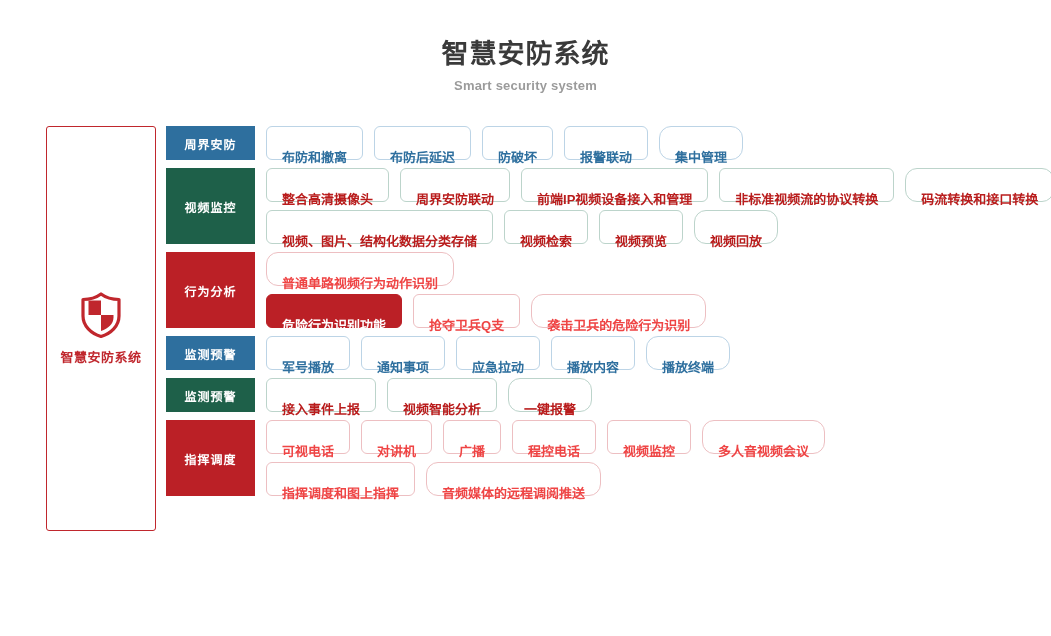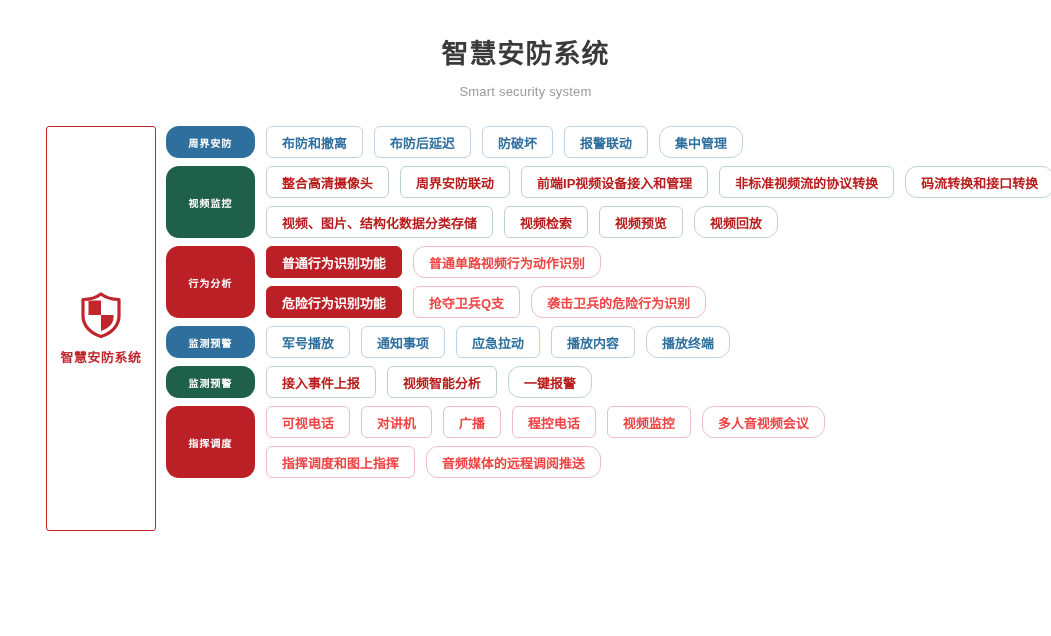--- a/index.html
+++ b/index.html
@@ -24,24 +24,24 @@
   }
   .header h1 {
     margin: 0;
     font-size: 27px;
     font-weight: bold;
     letter-spacing: 1px;
     color: #3a3a3a;
     line-height: 1.25;
   }
   .header .subtitle {
-    margin-top: 12px;
+    margin-top: 6px;
     font-size: 13px;
     color: #9b9b9b;
-    font-weight: normal;
+    font-weight: bold;
     letter-spacing: 0.2px;
   }
 
   
   .board {
     position: absolute;
     left: 0;
     top: 126px;
     width: 1051px;
   }
@@ -87,23 +87,23 @@
   .row {
     display: flex;
     align-items: stretch;
     margin-bottom: 8px;
   }
   .row:last-child { margin-bottom: 0; }
 
   .cat {
     width: 89px;
     flex: 0 0 89px;
-    border-radius: 13px;
+    border-radius: 0;
     color: #ffffff;
-    font-size: 10px;
+    font-size: 12px;
     font-weight: bold;
     letter-spacing: 1px;
     display: flex;
     align-items: center;
     justify-content: center;
     text-align: center;
     box-sizing: border-box;
   }
 
   .chips {
@@ -116,21 +116,21 @@
   .chip-line {
     display: flex;
     flex-wrap: nowrap;
     align-items: center;
   }
   .chip-line + .chip-line { margin-top: 8px; }
 
   .chip {
     height: 32px;
     line-height: 30px;
-    padding: 2px 15px;
+    padding: 16px 15px;
     border-radius: 6px;
     border: 1px solid #ccc;
     background: #ffffff;
     font-size: 13px;
     font-weight: bold;
     white-space: nowrap;
     box-sizing: border-box;
     margin-right: 11px;
     text-align: center;
   }
@@ -206,21 +206,20 @@
               <div class="chip">视频检索</div>
               <div class="chip">视频预览</div>
               <div class="chip">视频回放</div>
             </div>
           </div>
         </div>
         <div class="row t-red">
           <div class="cat">行为分析</div>
           <div class="chips">
             <div class="chip-line">
-              <div class="chip filled">普通行为识别功能</div>
               <div class="chip">普通单路视频行为动作识别</div>
             </div>
             <div class="chip-line">
               <div class="chip filled">危险行为识别功能</div>
               <div class="chip">抢夺卫兵Q支</div>
               <div class="chip">袭击卫兵的危险行为识别</div>
             </div>
           </div>
         </div>
         <div class="row t-blue">

